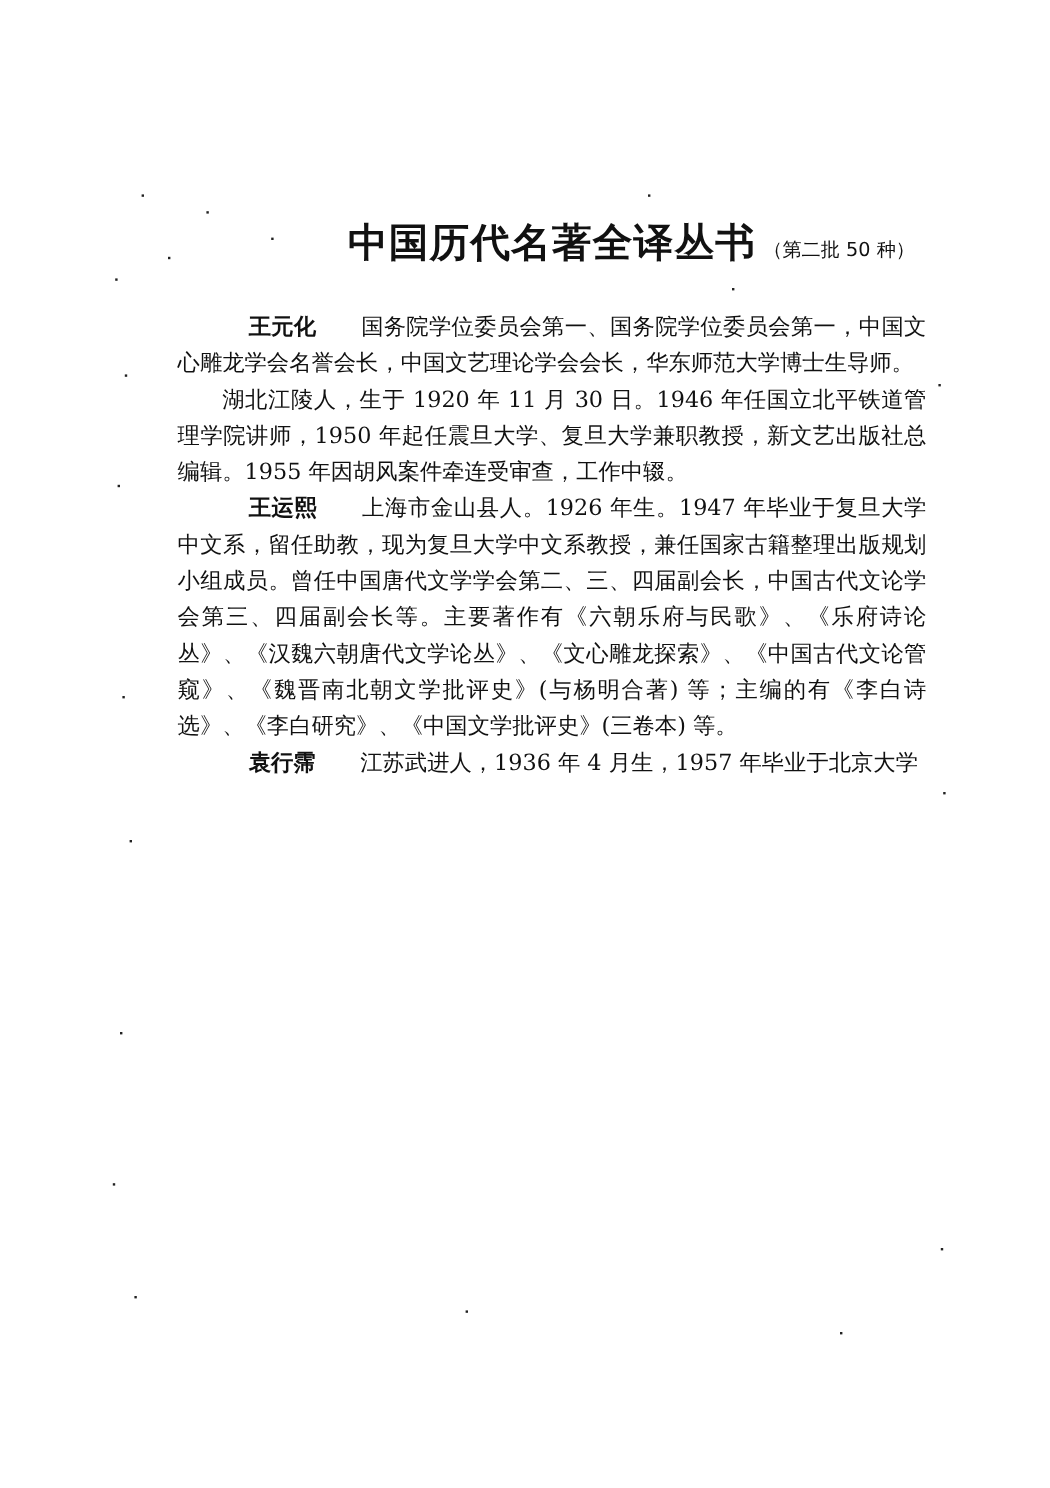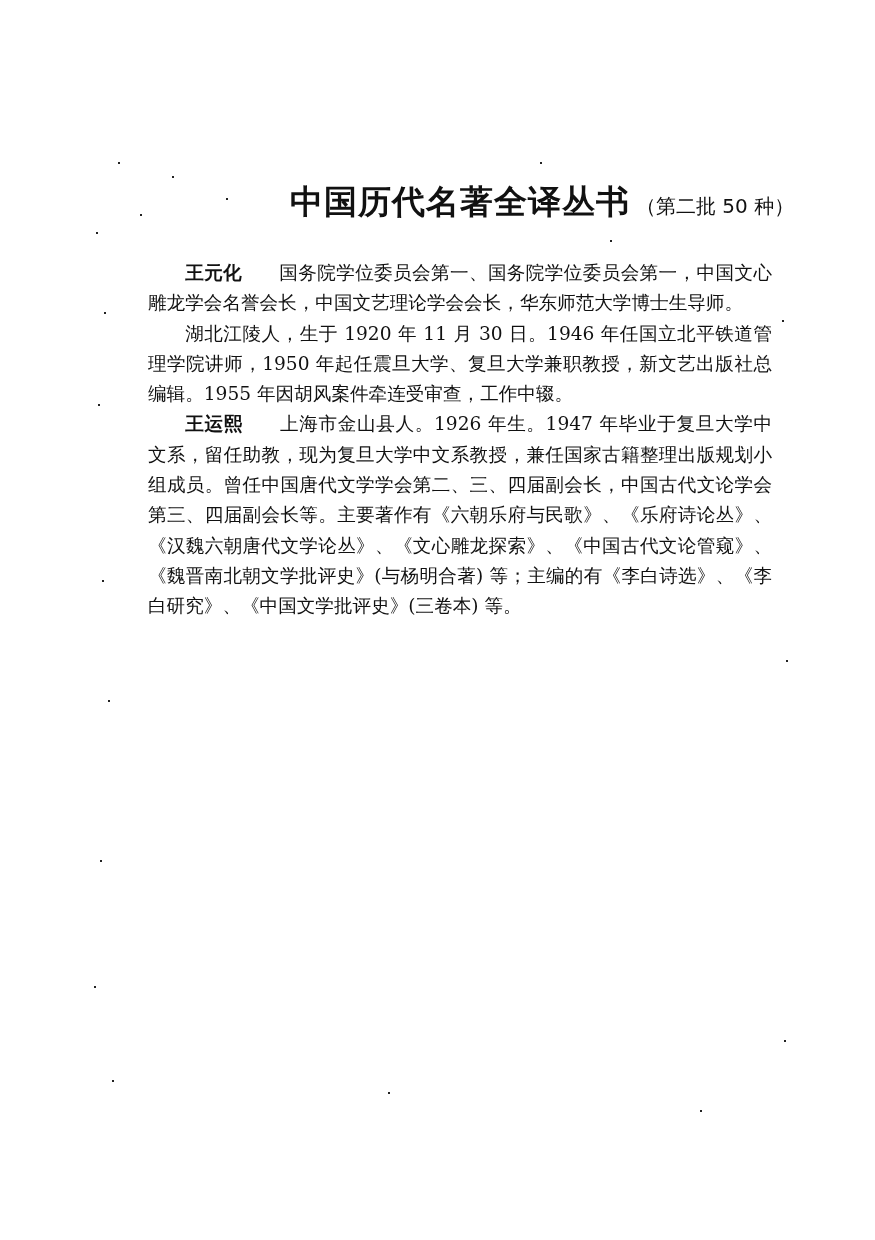--- a/index.html
+++ b/index.html
@@ -7,29 +7,29 @@
     width: 875px; height: 1240px; position: relative; overflow: hidden;
     font-family: "DejaVu Serif", "Liberation Serif", serif;
     color: #111111;
   }
   .speck { position: absolute; width: 2px; height: 2px; background: #222; }
   .title {
     position: absolute; left: 290px; top: 180px; width: 500px;
     font-family: "DejaVu Sans", "Liberation Sans", sans-serif;
     font-weight: bold; font-size: 33px; letter-spacing: 1px; white-space: nowrap;
   }
-  .title .sub { font-weight: normal; font-size: 20px; letter-spacing: 0; margin-left: 6px; }
+  .title .sub { font-weight: normal; font-size: 16px; letter-spacing: 0; margin-left: 6px; }
   .body {
     position: absolute; left: 148px; top: 258px; width: 624px;
     font-size: 18.6px; line-height: 30.3px; text-align: justify;
   }
   .para { margin: 0; text-indent: 2em; }
   .name {
     font-family: "DejaVu Sans", "Liberation Sans", sans-serif;
-    font-weight: bold; margin-right: 2em;
+    font-weight: bold; margin-right: 2em; margin-left: 22px;
   }
   .role { font-weight: normal; font-family: "DejaVu Serif", serif; }
 </style>
 </head>
 <body>
 
 <div aria-hidden="true">
   <div class="speck" style="left:118px;top:162px"></div>
   <div class="speck" style="left:172px;top:176px"></div>
   <div class="speck" style="left:226px;top:198px"></div>
@@ -55,13 +55,14 @@
   <span>中国历代名著全译丛书</span><span class="sub">（第二批 50 种）</span>
 </div>
 
 <div class="body">
   <p class="para"><span class="name">王元化</span><span>国务院学位委员会第一、国务院学位委员会第一，中国文心雕龙学会名誉会长，中国文艺理论学会会长，华东师范大学博士生导师。</span></p>
   <p class="para">湖北江陵人，生于 1920 年 11 月 30 日。1946 年任国立北平铁道管理学院讲师，1950 年起任震旦大学、复旦大学兼职教授，新文艺出版社总编辑。1955 年因胡风案件牵连受审查，工作中辍。</p>
 
   <p class="para"><span class="name">王运熙</span><span>上海市金山县人。1926 年生。1947 年毕业于复旦大学中文系，留任助教，现为复旦大学中文系教授，兼任国家古籍整理出版规划小组成员。曾任中国唐代文学学会第二、三、四届副会长，中国古代文论学会第三、四届副会长等。主要著作有《六朝乐府与民歌》、《乐府诗论丛》、《汉魏六朝唐代文学论丛》、《文心雕龙探索》、《中国古代文论管窥》、《魏晋南北朝文学批评史》(与杨明合著) 等；主编的有《李白诗选》、《李白研究》、《中国文学批评史》(三卷本) 等。</span></p>
 
 
+  <p class="para"><span class="name">袁行霈</span><span>江苏武进人，1936 年 4 月生，1957 年毕业于北京大学</span></p>
 </div>
 
 </body></html>

